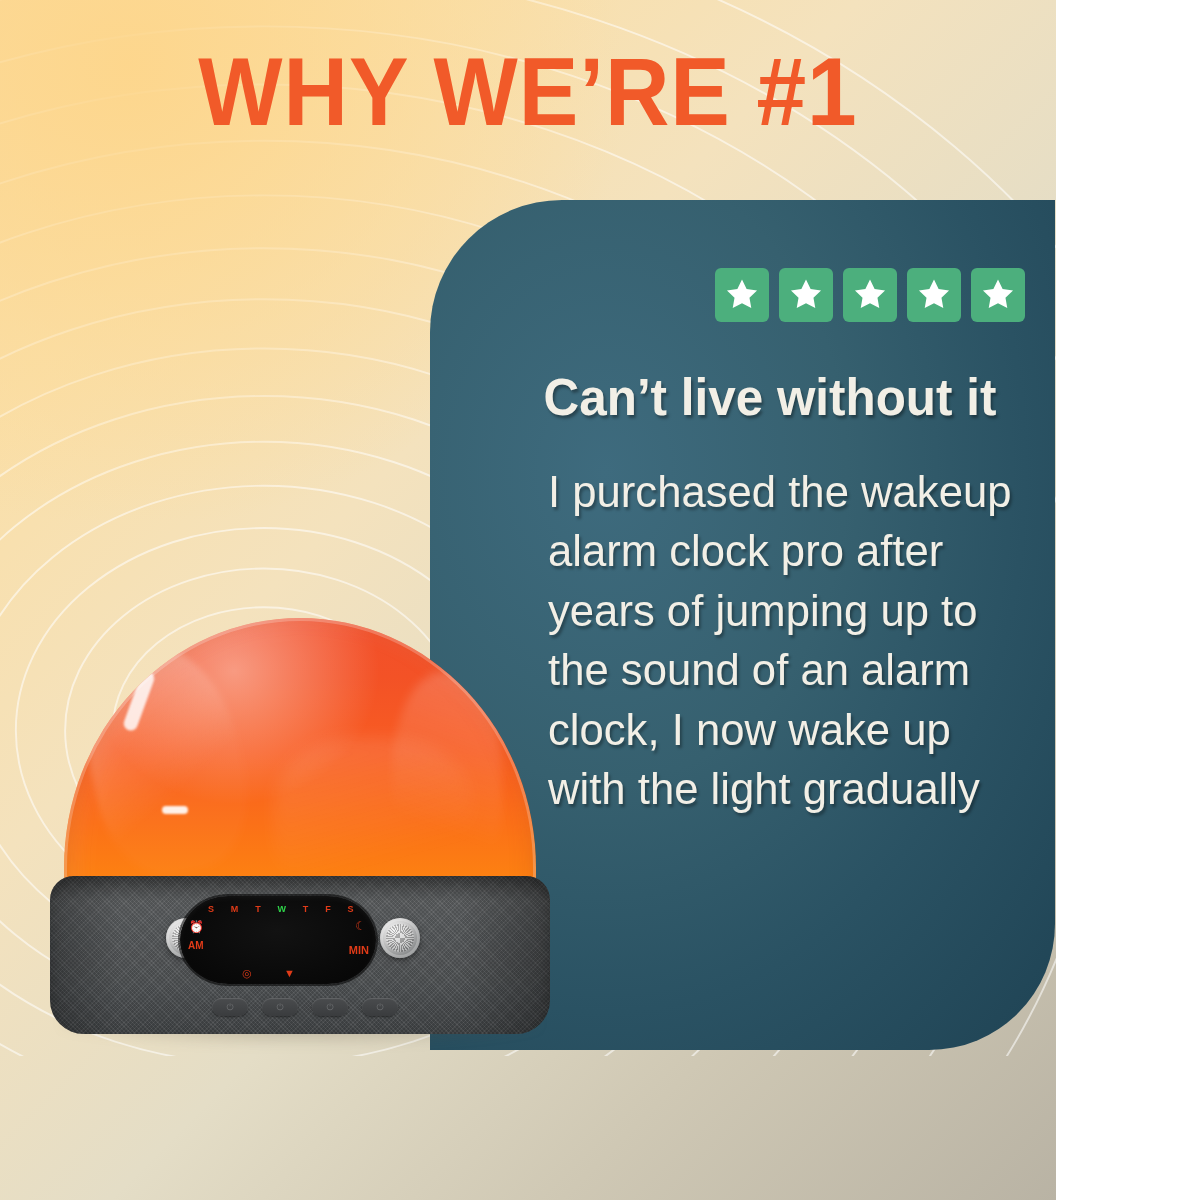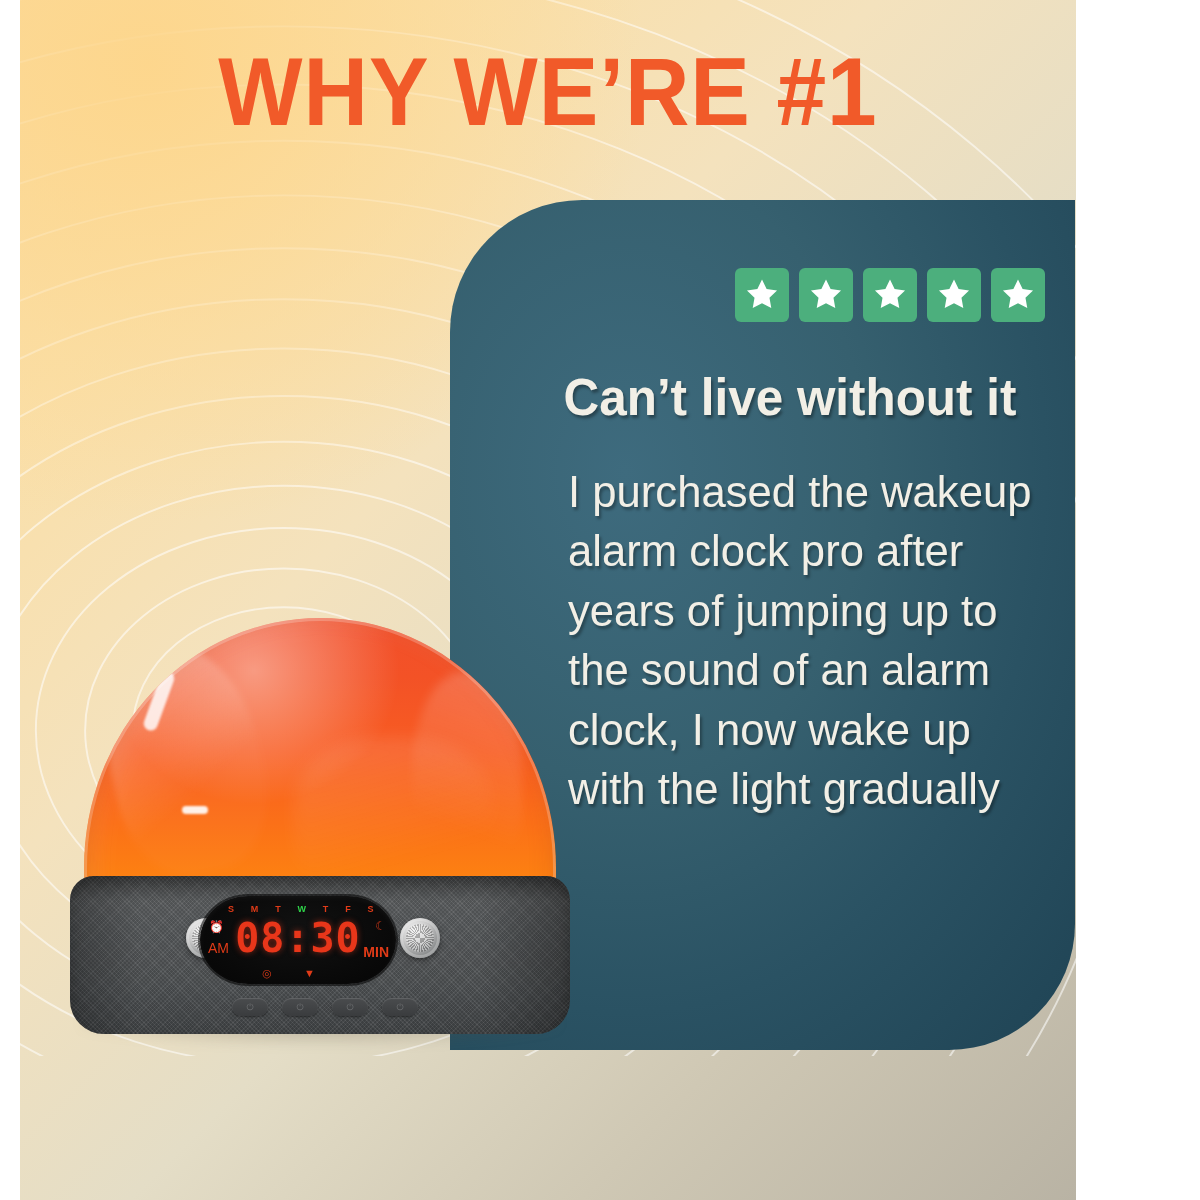--- a/index.html
+++ b/index.html
@@ -6,21 +6,20 @@
     margin: 0;
     padding: 0;
     background: #ffffff;
   }
   #stage {
     position: relative;
     width: 1056px;
     height: 1200px;
     overflow: hidden;
     font-family: "Liberation Sans", sans-serif;
-    margin-left: 20px;
   }
 
   
   .bg-base {
     position: absolute;
     inset: 0;
     background:
       linear-gradient(135deg,
         #fbd998 0%,
         #fadfa8 18%,
@@ -274,34 +273,34 @@
     font-family: "DejaVu Sans Mono", monospace;
     font-size: 40px;
     font-weight: bold;
     color: #e8361a;
     letter-spacing: 1px;
     text-shadow: 0 0 6px rgba(232,54,26,0.55);
   }
   .led-am {
     position: absolute;
     left: 8px; top: 44px;
-    font-size: 14px; font-weight: normal;
+    font-size: 10px; font-weight: bold;
     color: #e03b18;
   }
   .led-bell {
     position: absolute;
     left: 9px; top: 25px;
     font-size: 12px;
     color: #e03b18;
     line-height: 1;
   }
   .led-min {
     position: absolute;
     right: 7px; top: 48px;
-    font-size: 14px; font-weight: bold;
+    font-size: 11px; font-weight: bold;
     color: #e03b18;
   }
   .led-moon {
     position: absolute;
     right: 10px; top: 24px;
     font-size: 12px;
     color: #e03b18;
     line-height: 1;
   }
   .led-snooze {
@@ -454,21 +453,20 @@
         <span>S</span>
         <span>M</span>
         <span>T</span>
         <span class="active">W</span>
         <span>T</span>
         <span>F</span>
         <span>S</span>
       </div>
       <div class="led-bell">⏰</div>
       <div class="led-am">AM</div>
-      <div class="led-time">08:30</div>
       <div class="led-moon">☾</div>
       <div class="led-min">MIN</div>
       <div class="led-snooze">◎</div>
       <div class="led-wifi">▼</div>
     </div>
 
     <div class="btn-row">
       <div class="btn-oval">⏻</div>
       <div class="btn-oval">⏻</div>
       <div class="btn-oval">⏻</div>

